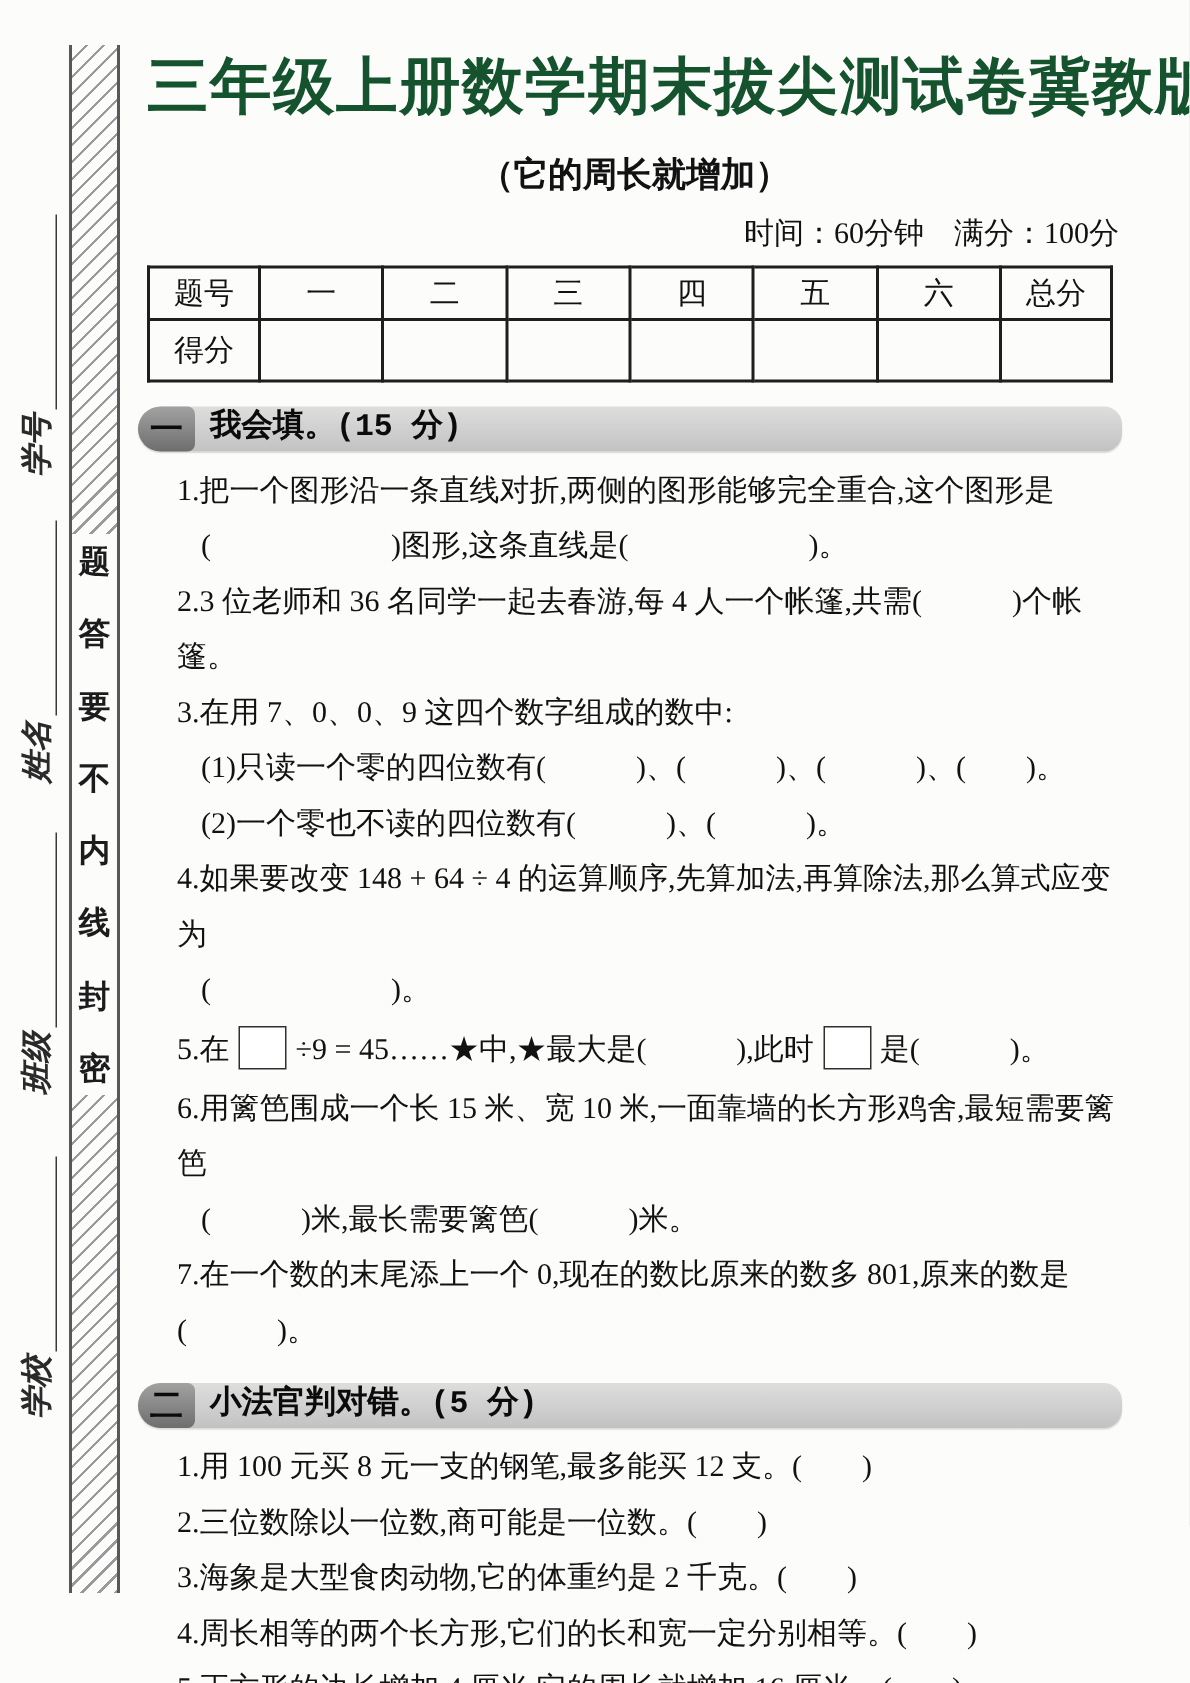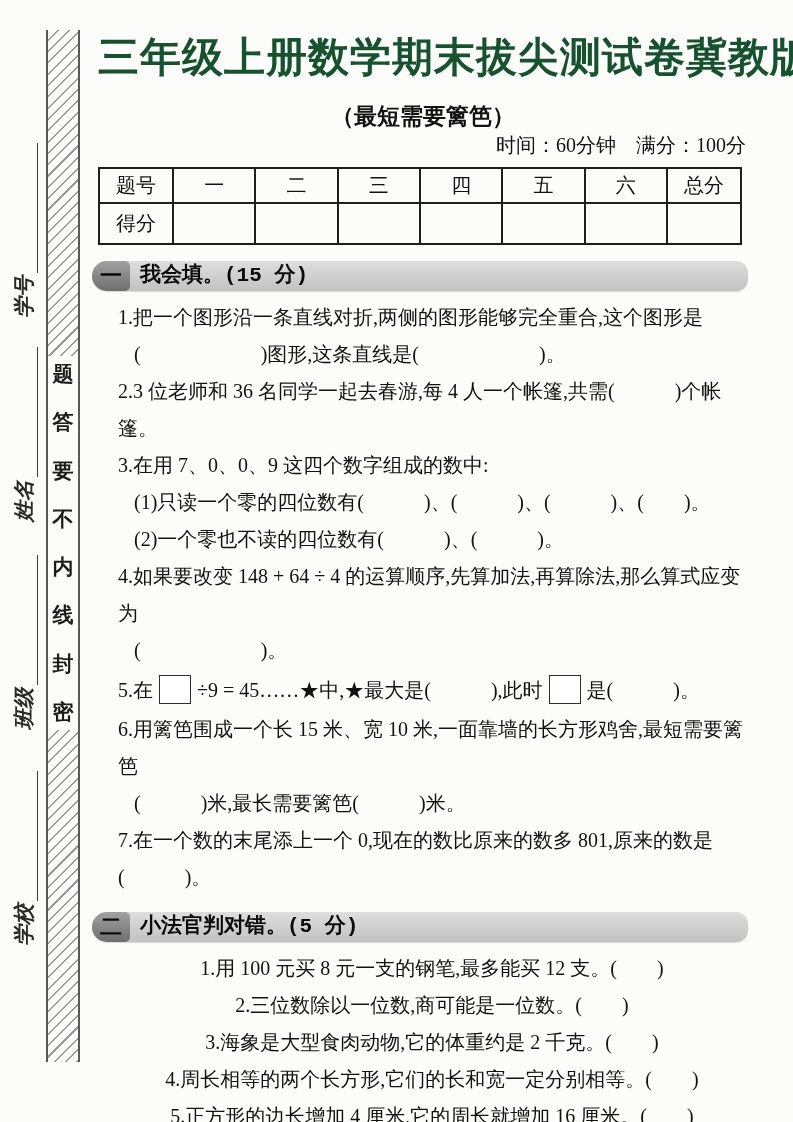--- a/index.html
+++ b/index.html
@@ -41,21 +41,21 @@
   .title {
     margin:30px 0 0; text-align:center; white-space:nowrap;
     font-family:"Liberation Sans","DejaVu Sans",sans-serif;
     font-weight:900; font-size:41px; letter-spacing:1px; color:#14532d;
   }
   .subtitle {
     margin-top:16px; text-align:center;
     font-family:"Liberation Sans","DejaVu Sans",sans-serif;
     font-weight:700; font-size:23px;
   }
-  .meta { text-align:right; font-size:20px; padding-right:2px; }
+  .meta { margin-top:10px; text-align:right; font-size:20px; padding-right:2px; }
 
   table.score { width:644px; border-collapse:collapse; table-layout:fixed; margin-top:8px;border-radius:21px; }
   table.score td {
     border:2px solid #1e1e1e; text-align:center; font-size:20px; padding:0;
   }
   table.score tr.r1 td { height:33px; }
   table.score tr.r2 td { height:39px; }
   td.c-first { width:72px; }
   td.c-last  { width:72px; }
 
@@ -80,21 +80,21 @@
   }
 
   
   .q  { font-size:20px; line-height:37px; margin:0; padding-left:20px; }
   .q-cont { padding-left:36px; }
   .q5 { line-height:42px; }
   .blank-box {
     display:inline-block; width:30px; height:27px; border:1.6px solid #2f2f2f;
     vertical-align:-7px; margin:0 6px; background:#fff;
   }
-  .judge { display:flex; justify-content:center; font-size:20px; line-height:37px; padding-left:20px; }
+  .judge { display:flex; justify-content:flex-start; font-size:20px; line-height:37px; padding-left:20px; }
   .judge .paren { padding-right:2px; }
 </style>
 </head>
 <body>
 
 <div class="page">
 
   <div class="seal-band">
     <div class="hatch hatch-top"></div>
     <div class="band-chars">
@@ -123,21 +123,21 @@
     <span class="uline"></span>
   </div>
   <div class="seal-label" id="lbl-xuexiao">
     <span>学校</span>
     <span class="uline"></span>
   </div>
 
   <div class="content">
 
     <h1 class="title">三年级上册数学期末拔尖测试卷冀教版</h1>
-    <div class="subtitle">（最短需要篱笆）</div>
+    <div class="subtitle">（它的周长就增加）</div>
     <div class="meta">时间：60分钟　满分：100分</div>
 
     <table class="score">
       <tbody>
         <tr class="r1">
           <td class="c-first">题号</td>
           <td>一</td>
           <td>二</td>
           <td>三</td>
           <td>四</td>

